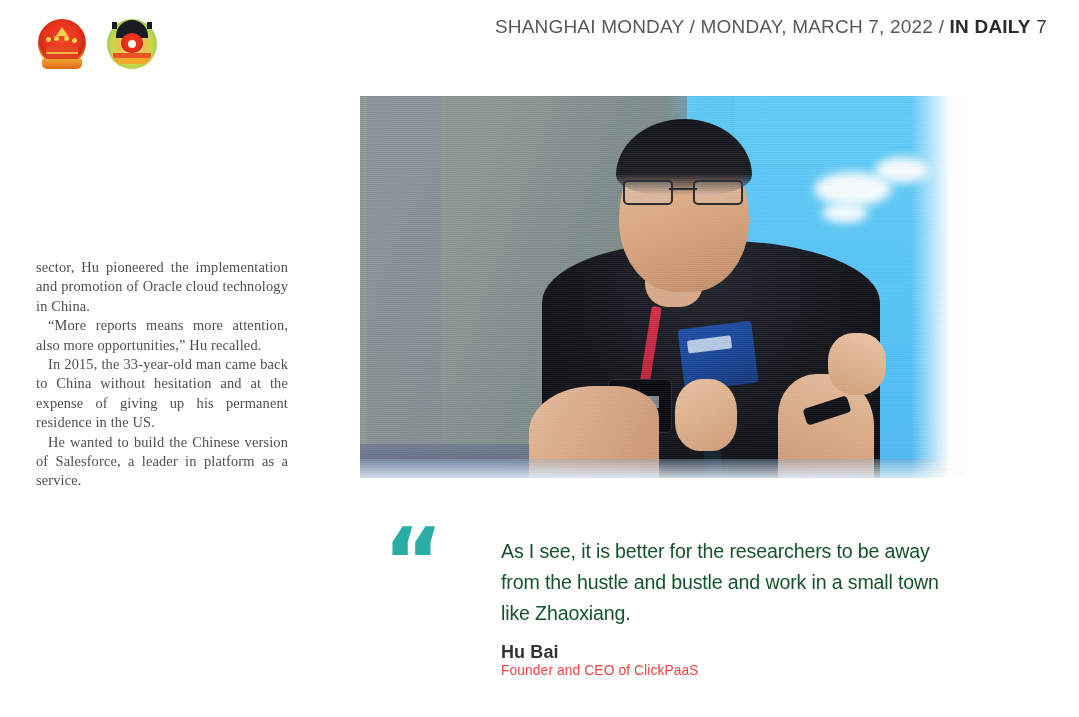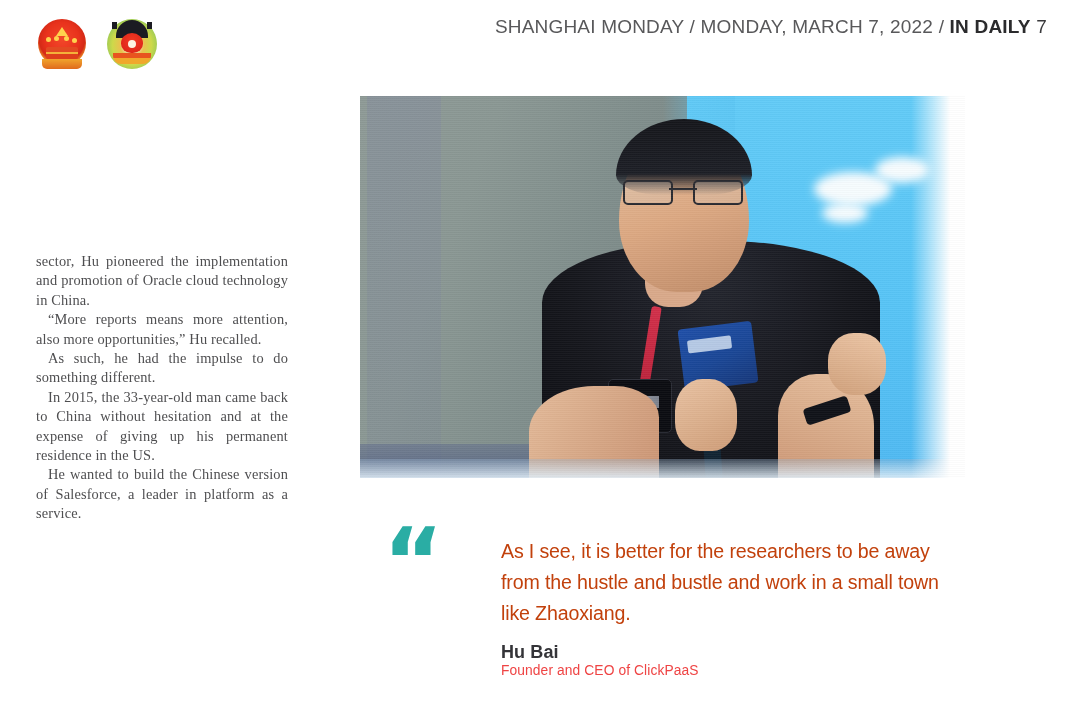--- a/index.html
+++ b/index.html
@@ -138,21 +138,21 @@
     left: 9px; top: 37px;
     width: 38px; height: 11px;
     background: linear-gradient(#e8541f 0%, #e8541f 45%, #f0a82c 45%, #f0a82c 100%);
     border-radius: 0 0 8px 8px;
   }
 
   
   .article-col {
     position: absolute;
     left: 36px;
-    top: 252px;
+    top: 258px;
     width: 252px;
     height: 459px;
     overflow: hidden;
   }
   .article-col p {
     margin: 0;
     font-family: "Liberation Serif", serif;
     font-size: 14.4px;
     line-height: 19.4px;
     color: #4a4a4c;
@@ -404,21 +404,21 @@
     letter-spacing: -3px;
     user-select: none;
   }
   .pq-body {
     margin-left: 118px;
   }
   .pq-text {
     font-family: "Liberation Sans", sans-serif;
     font-size: 19.6px;
     line-height: 31px;
-    color: #c2410c;
+    color: #14532d;
     letter-spacing: -0.15px;
     font-weight: 400;
     filter: blur(0.22px);
   }
   .pq-attr {
     margin-top: 14px;
   }
   .pq-name {
     font-family: "Liberation Sans", sans-serif;
     font-size: 18px;
@@ -465,21 +465,20 @@
     <span class="disc"></span>
     <span class="gear"></span>
     <span class="redcore"></span>
     <span class="ribbon"></span>
   </div>
 </div>
 
 <div class="article-col">
   <p>sector, Hu pioneered the implementation and promotion of Oracle cloud technology in China.</p>
   <p>“More reports means more attention, also more opportunities,” Hu recalled.</p>
-  <p>As such, he had the impulse to do something different.</p>
   <p>In 2015, the 33-year-old man came back to China without hesitation and at the expense of giving up his permanent residence in the US.</p>
   <p>He wanted to build the Chinese version of Salesforce, a leader in platform as a service.</p>
 </div>
 
 <div class="photo">
   <div class="ph-wall"></div>
   <div class="ph-sky"></div>
   <div class="ph-sky-blend"></div>
   <div class="ph-cloud c1"></div>
   <div class="ph-cloud c2"></div>

